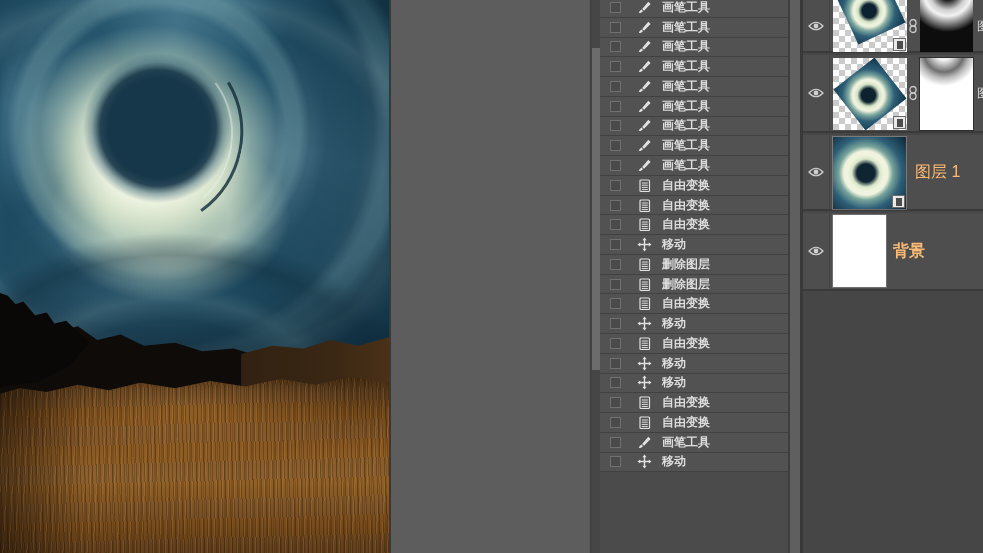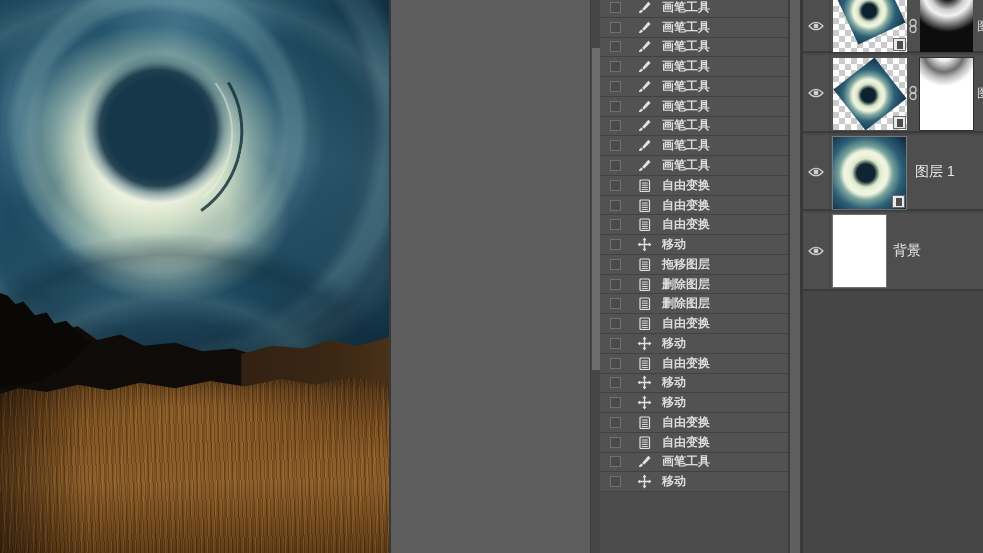--- a/index.html
+++ b/index.html
@@ -74,42 +74,42 @@
   
   .gutter { position:absolute; left:788px; top:0; width:15px; height:553px; background:#5f5f5f;
       border-left:2px solid #3e3e3e; border-right:3px solid #393939; }
 
   
   .layers-panel { position:absolute; left:803px; top:0; width:180px; height:553px; background:#464646; overflow:hidden; }
   .l-row { position:absolute; left:0; width:180px; background:#4e4e4e; border-bottom:2px solid #3a3a3a; }
   .l-row1 { top:0; height:53px; }
   .l-row2 { top:55px; height:78px; }
   .l-row3 { top:135px; height:76px; }
-  .l-row4 { top:213px; height:78px; }
+  .l-row4 { top:213px; height:78px;font-weight:bold; }
   .l-eyecol { position:absolute; left:0; top:0; bottom:0; width:27px; border-right:1px solid #424242; display:flex; align-items:center; justify-content:center; }
   .checker { background-image:conic-gradient(#cbcbcb 0 25%,#fff 0 50%,#cbcbcb 0 75%,#fff 0); background-size:12px 12px; }
   .l-thumb { position:absolute; left:30px; width:74px; overflow:hidden; }
   .l-row1 .l-thumb { top:0; height:52px; }
   .l-row2 .l-thumb { top:3px; height:72px; }
   .rot { position:absolute; width:52px; height:52px;
       background:radial-gradient(circle at 46% 50%, #0d2230 0 7px, #cfe0c2 11px, #eef2dc 14px 16px, #7fa89f 20px, #2d5f77 26px, #1a4258 34px, #132e40 100%); }
   .l-row1 .rot { left:12px; top:-16px; transform:rotate(-25deg); }
   .l-row2 .rot { left:11px; top:10px; transform:rotate(-38deg); }
   .thumb-img { position:absolute; left:30px; top:2px; width:73px; height:72px; outline:1px solid rgba(190,190,190,.4);
       background:radial-gradient(circle at 45% 50%, #0f2532 0 9px, #d8e6c8 14px, #f0f4de 18px 22px, #78a49b 27px, #2d5f77 36px, #16384c 48px, #102736 100%); }
   .thumb-white { position:absolute; left:30px; top:2px; width:53px; height:72px; background:#fff; outline:1px solid #6e6e6e; }
   .l-chain { position:absolute; left:105px; top:50%; transform:translateY(-50%); width:10px; height:15px; }
   .l-mask { position:absolute; left:117px; width:53px; }
   .l-row1 .l-mask { top:0; height:52px; background:radial-gradient(circle 40px at 52% -8px, #1a1a1a 0 8px, #cfcfcf 18px, #f2f2f2 24px, #9a9a9a 30px, #0d0d0d 40px), #0d0d0d; }
   .l-row2 .l-mask { top:3px; height:72px; outline:1px solid #2e2e2e;
       background:radial-gradient(circle 34px at 45% -6px, #f5f5f5 0 8px, #9b9b9b 16px, #6f6f6f 20px, #bbbbbb 26px, #ffffff 34px), #fff; }
   .so-badge { position:absolute; right:1px; bottom:1px; width:13px; height:13px; background:#e9e9e9;
       border:1px solid #6a6a6a; }
   .so-badge::after { content:""; position:absolute; left:3px; top:2px; width:6px; height:8px; background:#4c4c4c; }
-  .l-label { position:absolute; top:50%; transform:translateY(-50%); font-size:14px; color:#e5e5e5; white-space:nowrap; }
+  .l-label { position:absolute; top:50%; transform:translateY(-50%); font-size:16px; color:#fdba74; white-space:nowrap; }
   .l-row3 .l-label { left:112px; }
   .l-row4 .l-label { left:90px; }
   .l-sliver { position:absolute; right:0; top:50%; transform:translateY(-50%); width:6px; overflow:hidden; font-size:12px; color:#dcdcdc; }
 </style>
 </head>
 <body>
 
 <div class="app">
 
   <div class="doc-window">
@@ -281,33 +281,20 @@
     <span class="h-check"></span>
     <span class="h-icon">
   <svg width="15" height="15" viewBox="0 0 15 15">
               <path d="M7.5 0.5 L9.6 3.2 H8.2 V6.8 H11.8 V5.4 L14.5 7.5 L11.8 9.6 V8.2 H8.2 V11.8 H9.6 L7.5 14.5 L5.4 11.8 H6.8 V8.2 H3.2 V9.6 L0.5 7.5 L3.2 5.4 V6.8 H6.8 V3.2 H5.4 Z" fill="#e2e2e2"></path>
             </svg>
 </span>
     <span class="h-label">移动</span>
   </div>
 
 
-  <div class="h-row">
-    <span class="h-check"></span>
-    <span class="h-icon">
-  <svg width="15" height="15" viewBox="0 0 15 15">
-              <rect x="3" y="2" width="9.5" height="11.5" rx="1" fill="none" stroke="#e2e2e2" stroke-width="1.2"></rect>
-              <line x1="4.8" y1="5" x2="10.8" y2="5" stroke="#e2e2e2"></line>
-              <line x1="4.8" y1="7.2" x2="10.8" y2="7.2" stroke="#e2e2e2"></line>
-              <line x1="4.8" y1="9.4" x2="10.8" y2="9.4" stroke="#e2e2e2"></line>
-              <line x1="4.8" y1="11.6" x2="10.8" y2="11.6" stroke="#e2e2e2"></line>
-            </svg>
-</span>
-    <span class="h-label">拖移图层</span>
-  </div>
 
   <div class="h-row">
     <span class="h-check"></span>
     <span class="h-icon">
   <svg width="15" height="15" viewBox="0 0 15 15">
               <rect x="3" y="2" width="9.5" height="11.5" rx="1" fill="none" stroke="#e2e2e2" stroke-width="1.2"></rect>
               <line x1="4.8" y1="5" x2="10.8" y2="5" stroke="#e2e2e2"></line>
               <line x1="4.8" y1="7.2" x2="10.8" y2="7.2" stroke="#e2e2e2"></line>
               <line x1="4.8" y1="9.4" x2="10.8" y2="9.4" stroke="#e2e2e2"></line>
               <line x1="4.8" y1="11.6" x2="10.8" y2="11.6" stroke="#e2e2e2"></line>

